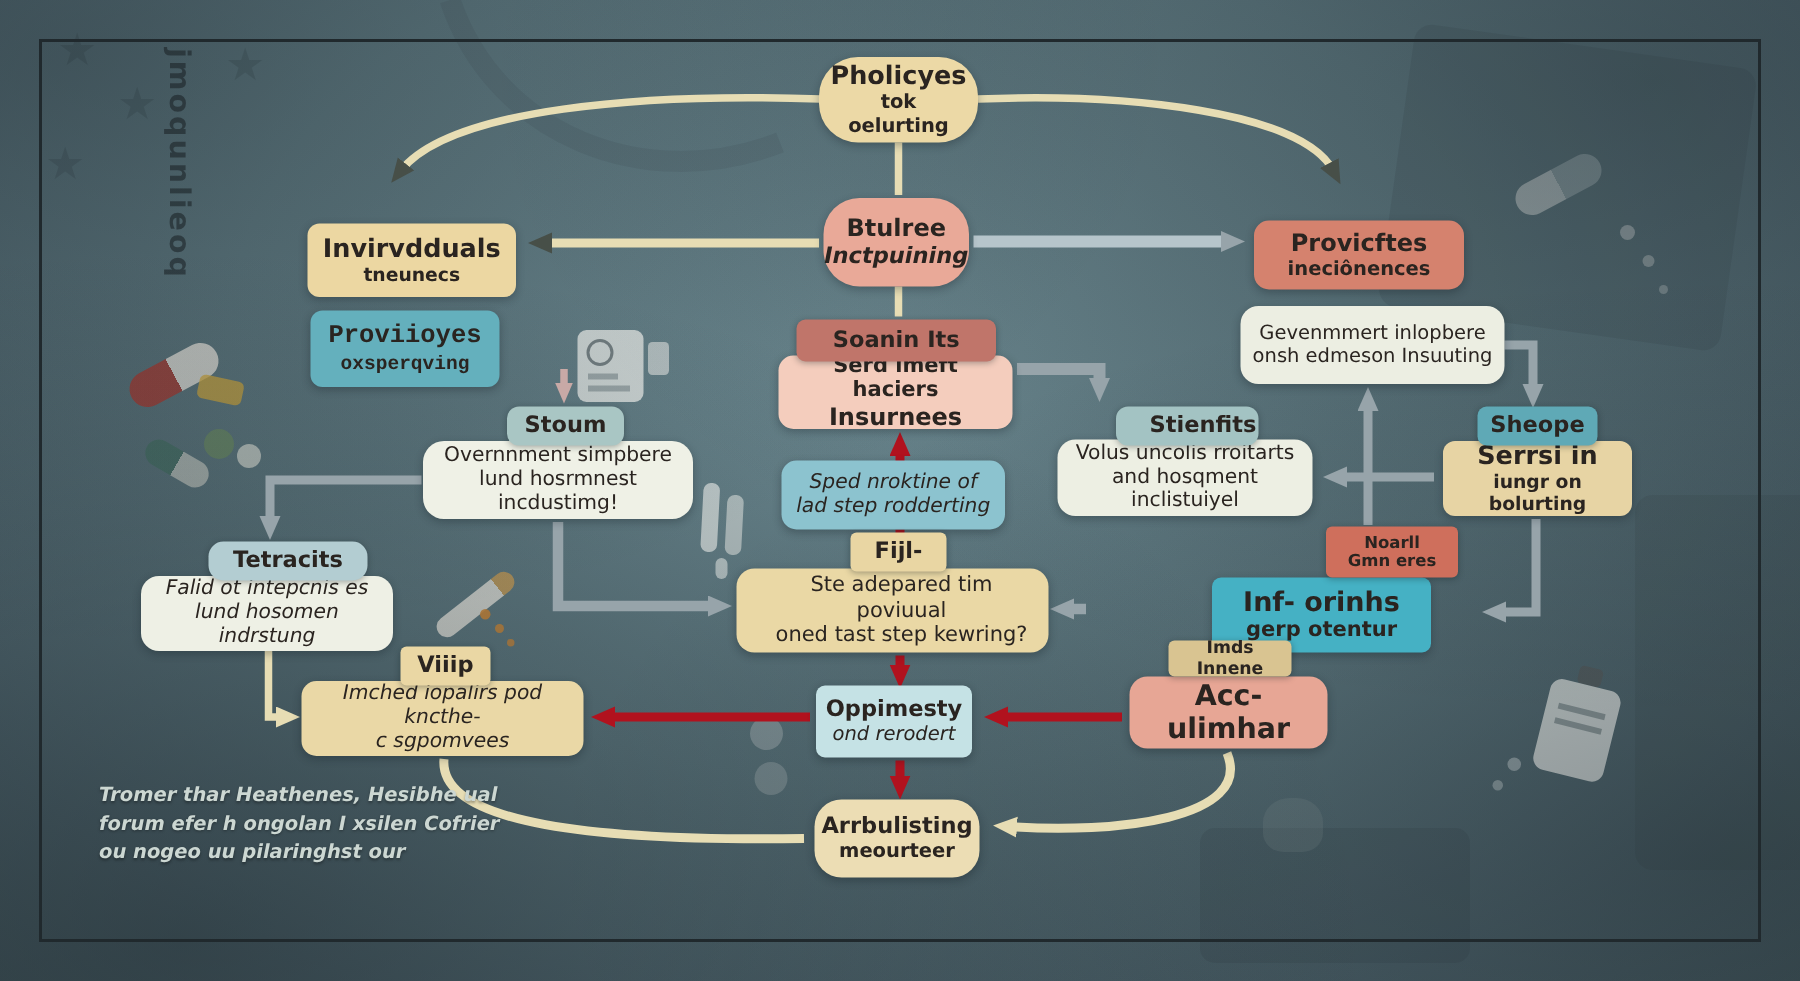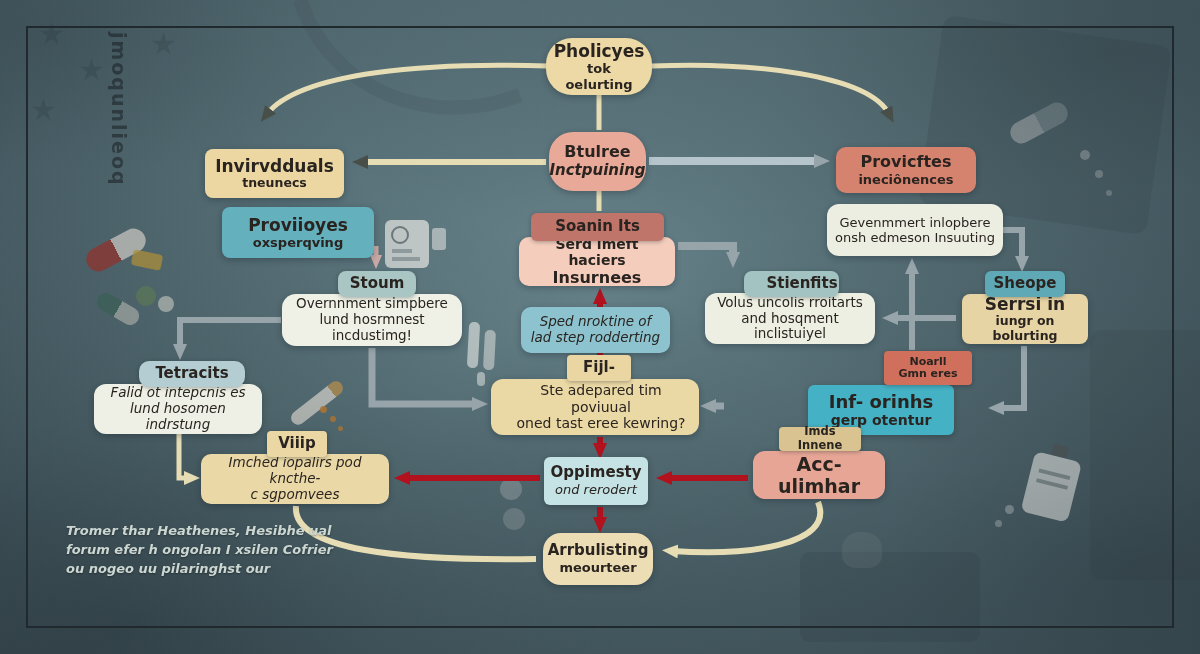--- a/index.html
+++ b/index.html
@@ -143,21 +143,21 @@
   <div class="node" style="left:546px;top:38px;width:106px;height:57px;background:#ecd9a6;border-radius:26px;">
     <div class="t" style="font-size:17px;">Pholicyes</div>
     <div class="s" style="font-size:13px;">tok oelurting</div>
   </div>
 
   <div class="node" style="left:205px;top:149px;width:139px;height:49px;background:#ecd7a2;border-radius:8px;">
     <div class="t" style="font-size:17px;">Invirvdduals</div>
     <div class="s" style="font-size:12.5px;">tneunecs</div>
   </div>
 
-  <div class="node" style="left:222px;top:207px;width:152px;height:51px;background:#64b0bd;border-radius:8px;">
+  <div class="node" style="left:207px;top:207px;width:126px;height:51px;background:#64b0bd;border-radius:8px;font-family:Liberation Mono, monospace;">
     <div class="t" style="font-size:17px;">Proviioyes</div>
     <div class="s" style="font-size:13px;">oxsperqving</div>
   </div>
 
   <div class="node" style="left:549px;top:132px;width:97px;height:59px;background:#e9a998;border-radius:24px;">
     <div class="t" style="font-size:16px;">Btulree</div>
     <div class="s it" style="font-size:15px;">Inctpuining</div>
   </div>
 
   <div class="node" style="left:836px;top:147px;width:140px;height:46px;background:#d5826e;border-radius:10px;">
@@ -219,21 +219,21 @@
     <div class="it" style="font-size:13.5px;">Falid ot intepcnis es</div>
     <div class="it" style="font-size:13.5px;">lund hosomen indrstung</div>
   </div>
 
   <div class="node lbl" style="left:567px;top:355px;width:64px;height:26px;background:#e9d6a3;border-radius:4px;">
     <div class="t" style="font-size:15px;">Fijl-</div>
   </div>
 
   <div class="node" style="left:491px;top:379px;width:208px;height:56px;background:#ead8a5;border-radius:12px;padding-left:18px;">
     <div style="font-size:14px;">Ste adepared tim poviuual</div>
-    <div style="font-size:14px;">oned tast eree kewring?</div>
+    <div style="font-size:14px;">oned tast step kewring?</div>
   </div>
 
   <div class="node lbl" style="left:884px;top:351px;width:88px;height:34px;background:#cf6f5c;border-radius:4px;line-height:1.1;">
     <div class="t" style="font-size:11px;">Noarll</div>
     <div class="t" style="font-size:11px;">Gmn eres</div>
   </div>
 
   <div class="node" style="left:808px;top:385px;width:146px;height:50px;background:#45b1c4;border-radius:6px;">
     <div class="t" style="font-size:18px;">Inf- orinhs</div>
     <div class="s" style="font-size:14px;">gerp otentur</div>

